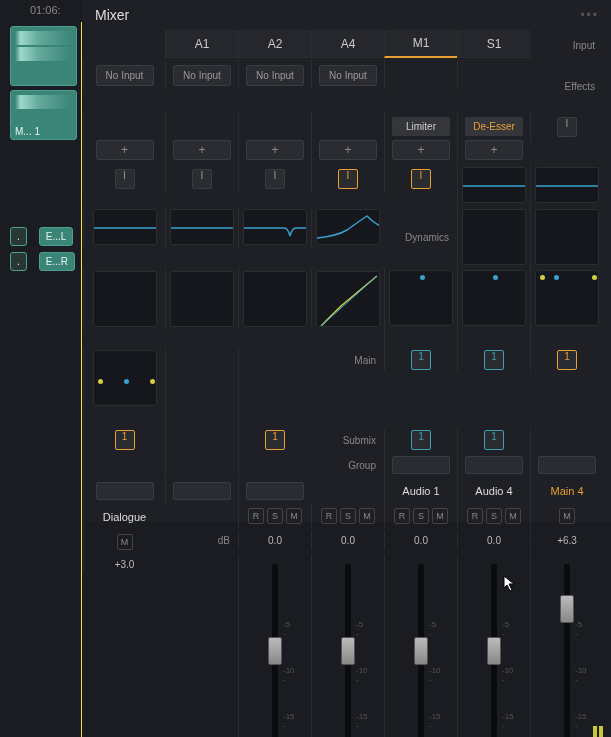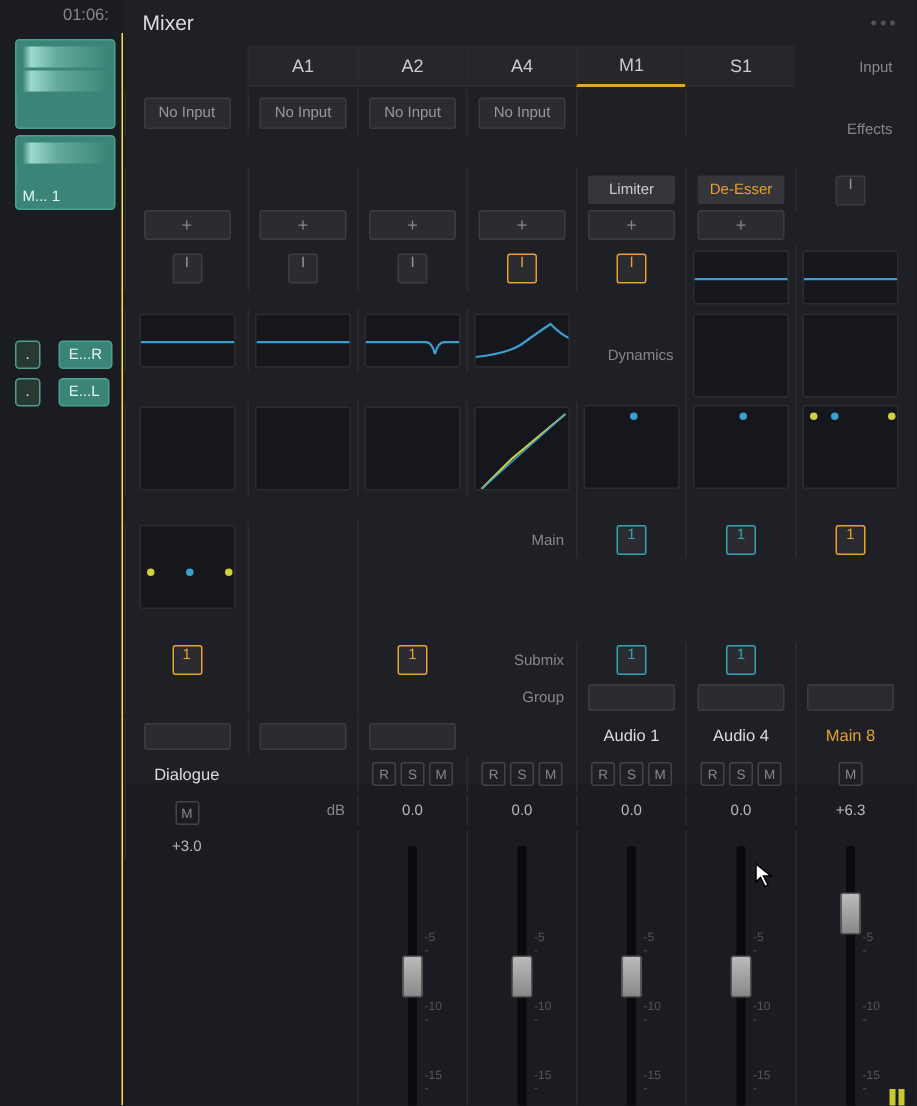--- a/index.html
+++ b/index.html
@@ -1,17 +1,17 @@
 <!DOCTYPE html>
 <html><head>
 <meta charset="utf-8">
 <style>
 * { margin:0; padding:0; box-sizing:border-box; font-family:-apple-system,Arial,sans-serif; }
 body { background:#1a1c22; color:#aab; width:611px; height:737px; overflow:hidden; position:relative; }
-.timecode { position:absolute; top:4px; left:30px; font-size:11px; color:#888;margin-left:12px; }
+.timecode { position:absolute; top:4px; left:30px; font-size:11px; color:#888; }
 .sidebar { position:absolute; top:22px; left:0; width:82px; height:715px; background:#1a1c22; border-right:1px solid #fde047; }
 .clip { background:#3a8577; border:1px solid #4ca090; border-radius:3px; margin:4px 4px 4px 10px; padding:2px; position:relative; }
 .clip.tall { height:60px; }
 .waveform { height:14px; margin:2px; background:linear-gradient(90deg,transparent 0%,rgba(200,255,240,.7) 10%,rgba(200,255,240,.3) 40%,transparent 100%); border-radius:1px; }
 .clip-label { position:absolute; bottom:2px; left:4px; font-size:10px; color:#e8f5f0; }
 .tag { display:inline-block; background:#3a8577; color:#e8f5f0; font-size:10px; padding:3px 6px; border-radius:3px; margin:3px 2px 3px 10px; border:1px solid #4ca090; }
 .tag.dark { background:#2a3834; }
 
 .mixer { position:absolute; top:0; left:83px; right:0; height:522px; background:#1e2026; }
 .mixer-header { height:30px; padding:7px 12px; font-size:14px; color:#ddd; font-weight:500; display:flex; justify-content:space-between; align-items:center; }
@@ -54,22 +54,22 @@
 <div class="sidebar">
   <div class="clip tall">
     <div class="waveform"></div>
     <div class="waveform"></div>
   </div>
   <div class="clip" style="height:50px;">
     <div class="waveform"></div>
     <div class="clip-label">M... 1</div>
   </div>
   <div style="height:80px"></div>
+  <div><span class="tag dark">.</span><span class="tag">E...L</span></div>
   <div><span class="tag dark">.</span><span class="tag">E...R</span></div>
-  <div><span class="tag dark">.</span><span class="tag">E...L</span></div>
 </div>
 
 <div class="mixer">
   <div class="mixer-header">
     <span>Mixer</span>
     <span class="dots">•••</span>
   </div>
   <div class="grid" id="mixer-grid">
       <div></div>
       <div class="cell ch-head ">A1</div>
@@ -273,21 +273,21 @@
         <div class="btn" style="min-width:58px;height:18px;padding:0;"></div>
       </div>
       <div class="row-label" style="height:26px;"></div>
       <div class="cell" style="height:26px;">
         <div class="chan-name ">Audio 1</div>
       </div>
       <div class="cell" style="height:26px;">
         <div class="chan-name ">Audio 4</div>
       </div>
       <div class="cell" style="height:26px;">
-        <div class="chan-name orange">Main 8</div>
+        <div class="chan-name orange">Main 4</div>
       </div>
       <div class="cell" style="height:26px;">
         <div class="chan-name ">Dialogue</div>
       </div>
       <div class="row-label" style="height:24px;"></div>
       <div class="cell" style="height:24px;">
         <div class="rsm">
           <span>R</span>
           <span>S</span>
           <span>M</span>

